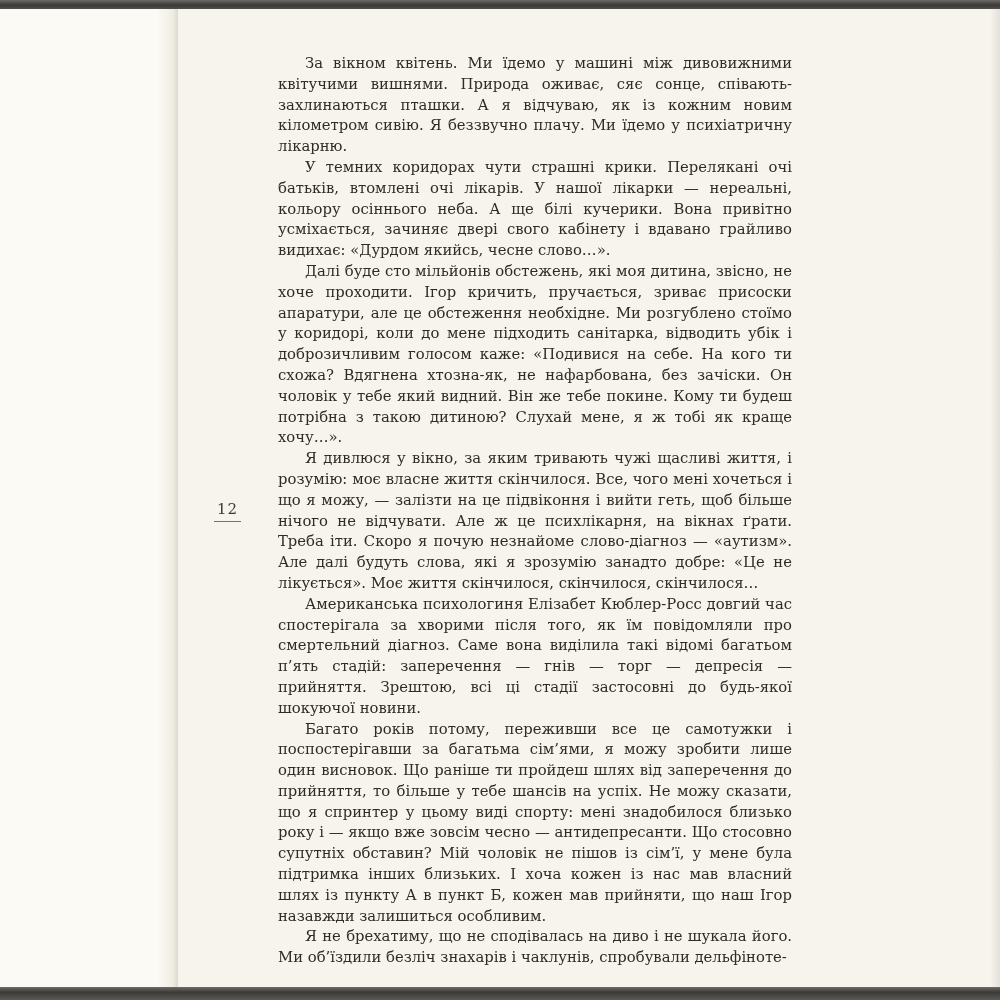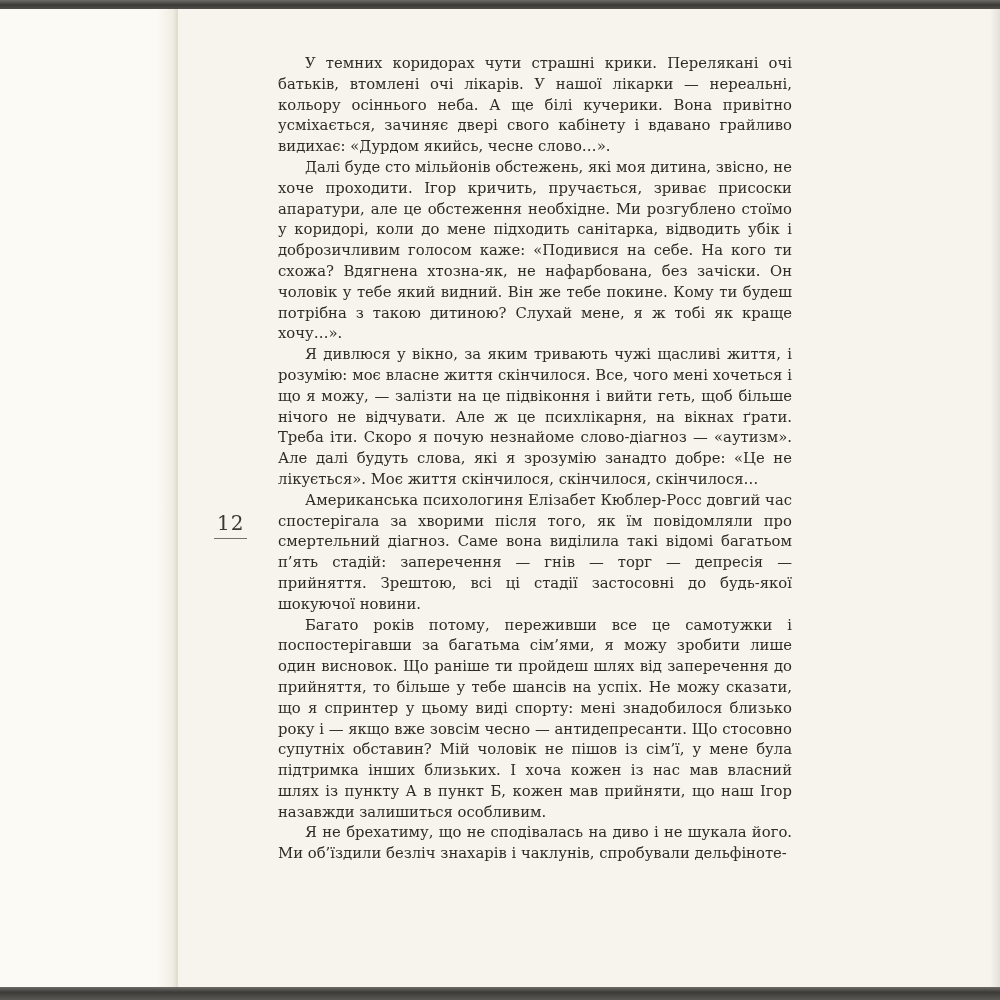--- a/index.html
+++ b/index.html
@@ -32,22 +32,22 @@
   .right-edge {
     position: absolute; top: 9px; bottom: 13px; right: 0; width: 10px;
     background: linear-gradient(to right, rgba(0,0,0,0) 0%, rgba(60,55,45,0.10) 100%);
   }
   .page {
     position: absolute; top: 9px; bottom: 13px; left: 178px; right: 0;
     background: #f6f4ed;
   }
   .page-number {
     position: absolute;
-    left: 36px; top: 502px;
-    font-size: 20px;
+    left: 36px; top: 491px;
+    font-size: 15px;
     color: #3b3934;
     letter-spacing: 1px;
     border-bottom: 1px solid #75726a;
     padding: 0 3px 3px 3px;
   }
   .text-block {
     position: absolute;
     left: 100px; top: 44px;
     width: 514px;
     color: #2e2c27;
@@ -64,20 +64,21 @@
 <body>
 
 <div class="scan">
   <div class="edge-top"></div>
   <div class="left-strip"></div>
 
   <div class="page">
     <div class="page-number">12</div>
 
     <div class="text-block">
+      <p>За вікном квітень. Ми їдемо у машині між дивовижними квітучими вишнями. Природа оживає, сяє сонце, співають-захлинаються пташки. А я відчуваю, як із кожним новим кілометром сивію. Я беззвучно плачу. Ми їдемо у психіатричну лікарню.</p>
       <p>У темних коридорах чути страшні крики. Перелякані очі батьків, втомлені очі лікарів. У нашої лікарки — нереальні, кольору осіннього неба. А ще білі кучерики. Вона привітно усміхається, зачиняє двері свого кабінету і вдавано грайливо видихає: «Дурдом якийсь, чесне слово…».</p>
       <p>Далі буде сто мільйонів обстежень, які моя дитина, звісно, не хоче проходити. Ігор кричить, пручається, зриває присоски апаратури, але це обстеження необхідне. Ми розгублено стоїмо у коридорі, коли до мене підходить санітарка, відводить убік і доброзичливим голосом каже: «Подивися на себе. На кого ти схожа? Вдягнена хтозна-як, не нафарбована, без зачіски. Он чоловік у тебе який видний. Він же тебе покине. Кому ти будеш потрібна з такою дитиною? Слухай мене, я ж тобі як краще хочу…».</p>
       <p>Я дивлюся у вікно, за яким тривають чужі щасливі життя, і розумію: моє власне життя скінчилося. Все, чого мені хочеться і що я можу, — залізти на це підвіконня і вийти геть, щоб більше нічого не відчувати. Але ж це психлікарня, на вікнах ґрати. Треба іти. Скоро я почую незнайоме слово-діагноз — «аутизм». Але далі будуть слова, які я зрозумію занадто добре: «Це не лікується». Моє життя скінчилося, скінчилося, скінчилося…</p>
       <p>Американська психологиня Елізабет Кюблер-Росс довгий час спостерігала за хворими після того, як їм повідомляли про смертельний діагноз. Саме вона виділила такі відомі багатьом п’ять стадій: заперечення — гнів — торг — депресія — прийняття. Зрештою, всі ці стадії застосовні до будь-якої шокуючої новини.</p>
       <p>Багато років потому, переживши все це самотужки і поспостерігавши за багатьма сім’ями, я можу зробити лише один висновок. Що раніше ти пройдеш шлях від заперечення до прийняття, то більше у тебе шансів на успіх. Не можу сказати, що я спринтер у цьому виді спорту: мені знадобилося близько року і — якщо вже зовсім чесно — антидепресанти. Що стосовно супутніх обставин? Мій чоловік не пішов із сім’ї, у мене була підтримка інших близьких. І хоча кожен із нас мав власний шлях із пункту А в пункт Б, кожен мав прийняти, що наш Ігор назавжди залишиться особливим.</p>
       <p>Я не брехатиму, що не сподівалась на диво і не шукала його. Ми об’їздили безліч знахарів і чаклунів, спробували дельфіноте-</p>
     </div>
   </div>
 
   <div class="right-edge"></div>

